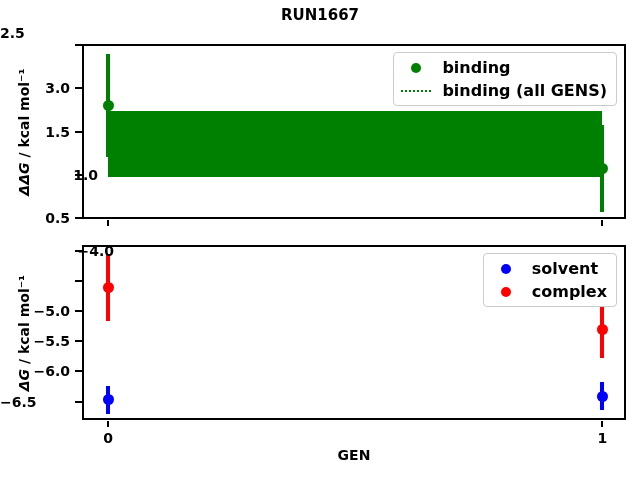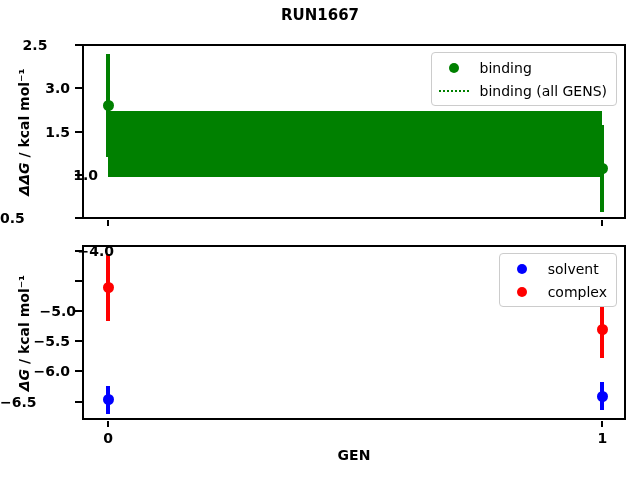--- a/index.html
+++ b/index.html
@@ -39,45 +39,45 @@
     border-radius:4px;padding:5px 9px 5px 7px;display:flex;
     flex-direction:column;gap:4px;
   }
   .legend-row{display:flex;align-items:center;height:19px;}
   .legend-marker{
     width:30px;display:flex;align-items:center;justify-content:center;
     margin-right:11px;flex:0 0 30px;
   }
   .legend-dot{width:10px;height:10px;border-radius:50%;display:inline-block;}
   .legend-dotted{width:30px;height:0;border-top:2px dotted #008000;display:inline-block;}
-  .legend-text{font-size:14px;font-weight:normal;white-space:nowrap;}
+  .legend-text{font-size:16px;font-weight:bold;white-space:nowrap;}
 </style>
 </head>
 <body>
 
 <div id="figure">
   <div class="title">RUN1667</div>
 
   <div class="axes" id="axes-0" style="left: 82px; top: 44px; width: 544px; height: 175px;"></div>
   <div class="axes" id="axes-1" style="left: 82px; top: 245px; width: 544px; height: 175px;"></div>
 
   <div class="ylabel ylabel0"><span class="math">ΔΔG</span><span> / kcal mol⁻¹</span></div>
   <div class="ylabel ylabel1"><span class="math">ΔG</span><span> / kcal mol⁻¹</span></div>
 
   <div class="xlabel">GEN</div>
 <div class="ytickmark" style="left: 75px; top: 44px; width: 7px; height: 2px;"></div>
-    <div class="ticklabel" style="left: 0px; top: 36px; width: 70px; text-align: center;">2.5</div>
+    <div class="ticklabel" style="left: 0px; top: 24px; width: 70px; text-align: left;">2.5</div>
     <div class="ytickmark" style="left: 75px; top: 87.25px; width: 7px; height: 2px;"></div>
     <div class="ticklabel" style="left: 0px; top: 79.25px; width: 70px; text-align: right;">3.0</div>
     <div class="ytickmark" style="left: 75px; top: 130.5px; width: 7px; height: 2px;"></div>
     <div class="ticklabel" style="left: 0px; top: 122.5px; width: 70px; text-align: right;">1.5</div>
     <div class="ytickmark" style="left: 75px; top: 173.75px; width: 7px; height: 2px;"></div>
     <div class="ticklabel" style="left: 0px; top: 165.75px; width: 70px; text-align: right; padding-left: 28px;">1.0</div>
     <div class="ytickmark" style="left: 75px; top: 217px; width: 7px; height: 2px;"></div>
-    <div class="ticklabel" style="left: 0px; top: 209px; width: 70px; text-align: left;">0.5</div>
+    <div class="ticklabel" style="left: 0px; top: 209px; width: 70px; text-align: right;">0.5</div>
     <div class="xtickmark" style="left: 107.198px; top: 220px; width: 2px; height: 6px;"></div>
     <div class="xtickmark" style="left: 601.273px; top: 220px; width: 2px; height: 6px;"></div>
     <div class="errbar" style="left: 106.198px; top: 53.65px; width: 4px; height: 103.8px; background: rgb(0, 128, 0);"></div>
     <div class="dot" style="left: 102.698px; top: 100.05px; background: rgb(0, 128, 0);"></div>
     <div class="errbar" style="left: 600.273px; top: 125.445px; width: 4px; height: 86.5px; background: rgb(0, 128, 0);"></div>
     <div class="dot" style="left: 596.773px; top: 163.195px; background: rgb(0, 128, 0);"></div>
     <div class="band" style="left: 108.198px; top: 110.74px; width: 494.075px; height: 66.605px; background: rgb(0, 128, 0);"></div>
     <div class="legend" style="right: 23px; top: 52px;">
       <div class="legend-row">
         <div class="legend-marker">
@@ -89,21 +89,21 @@
         <div class="legend-marker">
           <div class="legend-dotted" style="border-top-color: rgb(0, 128, 0);"></div>
         </div>
         <div class="legend-text">binding (all GENS)</div>
       </div>
     </div>
     <div class="ytickmark" style="left: 75px; top: 249.822px; width: 7px; height: 2px;"></div>
     <div class="ticklabel" style="left: 0px; top: 241.822px; width: 70px; text-align: right; margin-left: 44px;">−4.0</div>
     <div class="ytickmark" style="left: 75px; top: 279.962px; width: 7px; height: 2px;"></div>
     <div class="ytickmark" style="left: 75px; top: 310.101px; width: 7px; height: 2px;"></div>
-    <div class="ticklabel" style="left: 0px; top: 302.101px; width: 70px; text-align: right; margin-left: 6px;">−5.0</div>
+    <div class="ticklabel" style="left: 0px; top: 302.101px; width: 70px; text-align: right;">−5.0</div>
     <div class="ytickmark" style="left: 75px; top: 340.24px; width: 7px; height: 2px;"></div>
     <div class="ticklabel" style="left: 0px; top: 332.24px; width: 70px; text-align: right;">−5.5</div>
     <div class="ytickmark" style="left: 75px; top: 370.38px; width: 7px; height: 2px;"></div>
     <div class="ticklabel" style="left: 0px; top: 362.38px; width: 70px; text-align: right;">−6.0</div>
     <div class="ytickmark" style="left: 75px; top: 400.519px; width: 7px; height: 2px;"></div>
     <div class="ticklabel" style="left: 0px; top: 392.519px; width: 70px; ">−6.5</div>
     <div class="xtickmark" style="left: 107.198px; top: 421px; width: 2px; height: 6px;"></div>
     <div class="ticklabel" style="left: 93.1978px; top: 429px; width: 30px; text-align: center;">0</div>
     <div class="xtickmark" style="left: 601.273px; top: 421px; width: 2px; height: 6px;"></div>
     <div class="ticklabel" style="left: 587.273px; top: 429px; width: 30px; text-align: center;">1</div>

